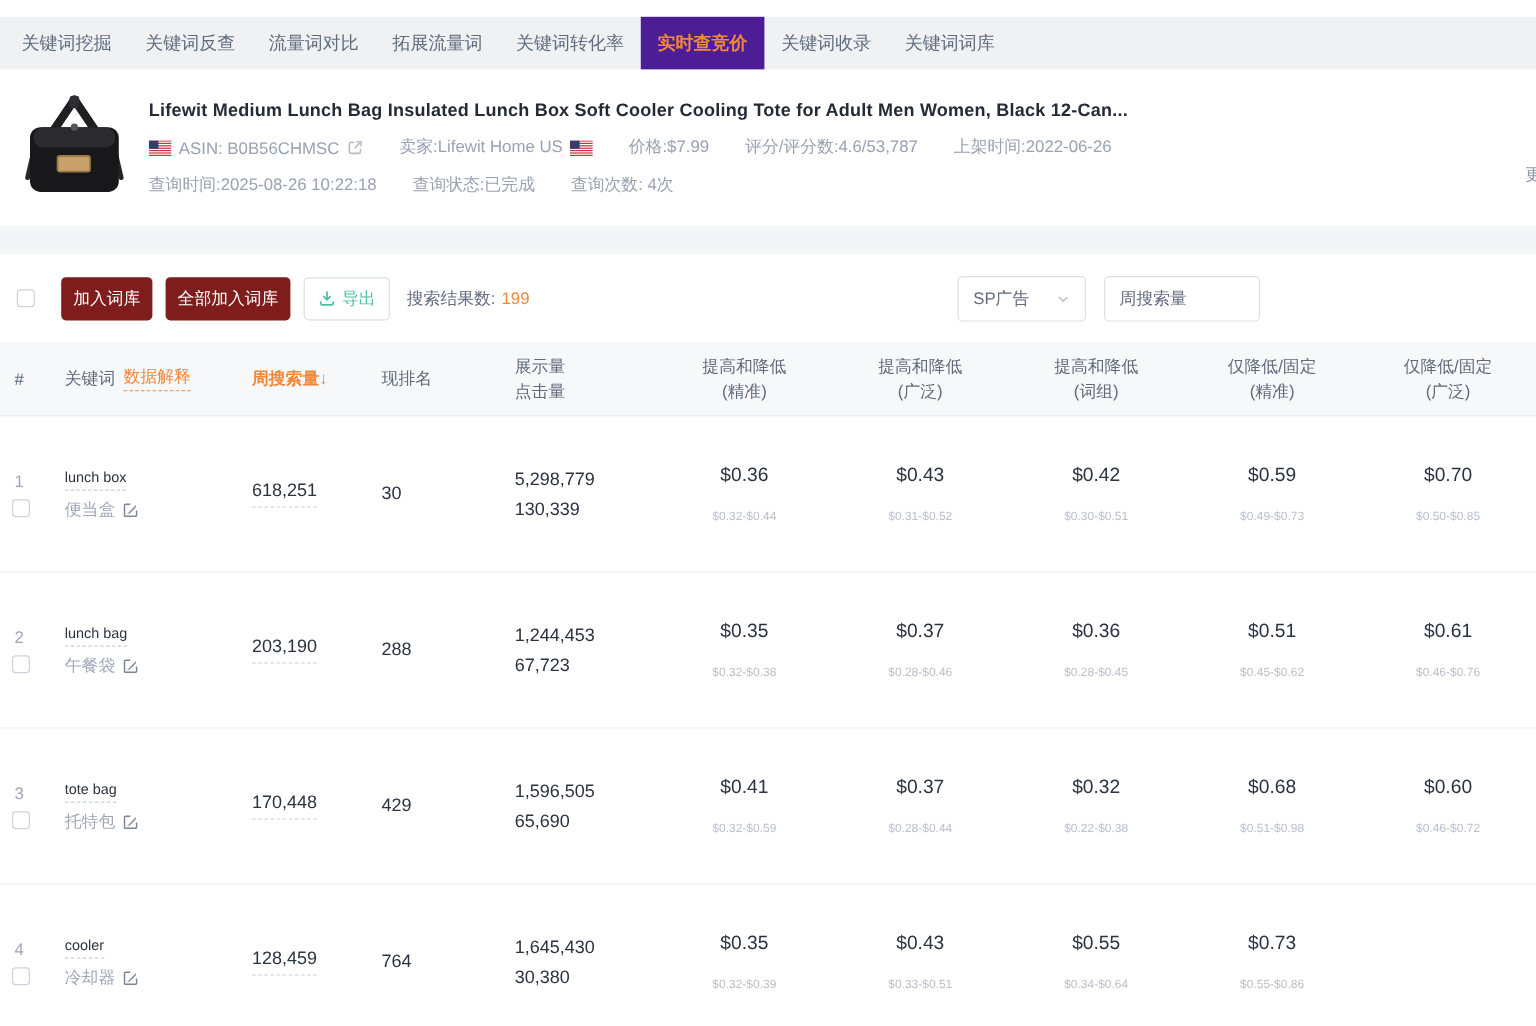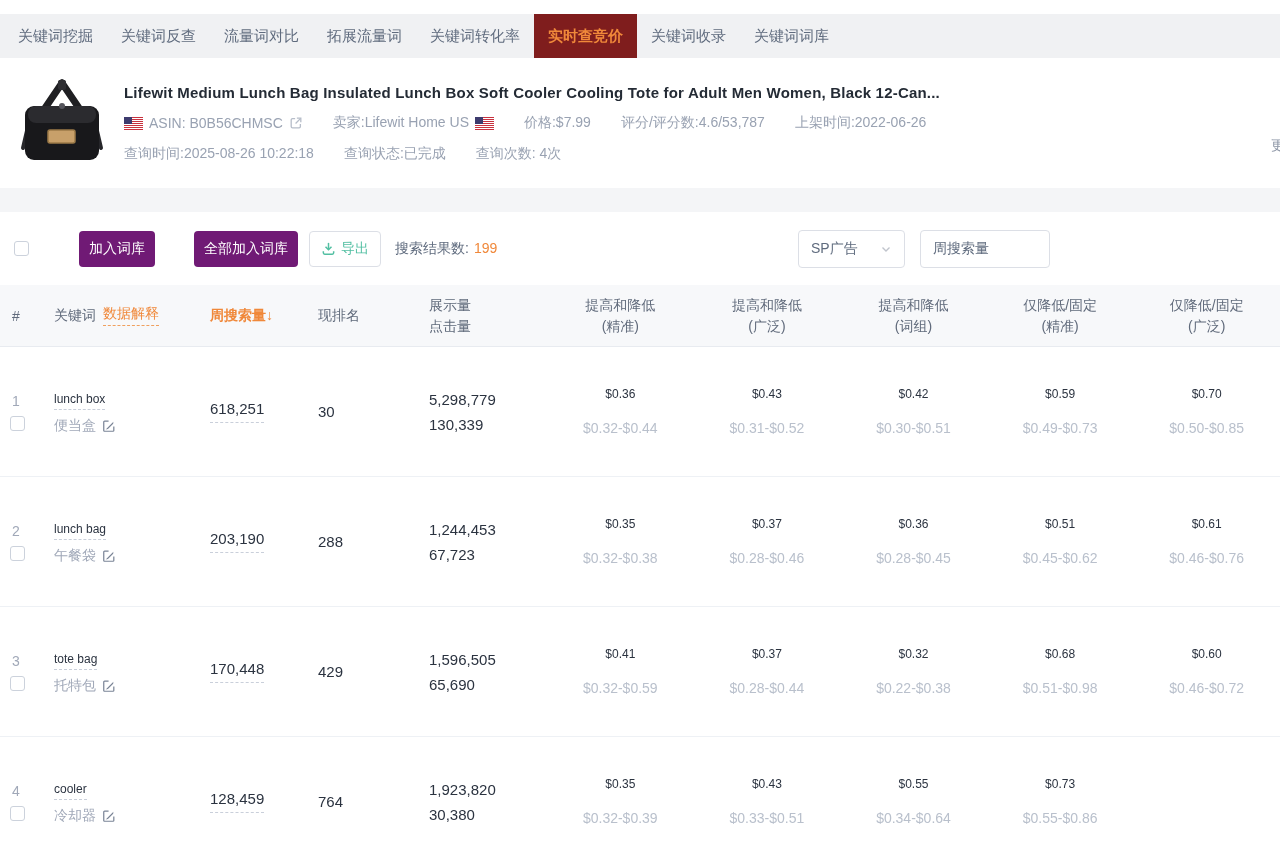--- a/index.html
+++ b/index.html
@@ -6,39 +6,39 @@
   html,body { width:1280px; height:855px; }
   body {
     position:relative; overflow:hidden; background:#fff;
     font-family:"Liberation Sans","DejaVu Sans",sans-serif;
     color:#2b3340;
   }
   
   .tabbar-spacer { height:14px; background:#fff; }
   .tabbar { height:44px; background:#f0f1f3; display:flex; align-items:stretch; padding-left:4px; }
   .tab { display:flex; align-items:center; padding:0 14px; font-size:15px; color:#5f6b7e; cursor:pointer; white-space:nowrap; }
-  .tab[data-active="true"] { background:#7f1d1d; color:#f0883a; font-weight:bold; }
+  .tab[data-active="true"] { background:#4c1d95; color:#f0883a; font-weight:bold; }
   
   .product { height:130px; display:flex; padding:18px 18px 0 18px; gap:18px; position:relative; background:#fff; }
   .product-img { width:88px; height:88px; flex:0 0 88px; }
   .product-info { padding-top:8px; }
   .product-title { font-size:15px; font-weight:600; color:#242b35; letter-spacing:.2px; }
   .meta-row { display:flex; align-items:center; gap:30px; margin-top:13px; font-size:14px; color:#99a2b2; white-space:nowrap; }
   .meta-item { display:flex; align-items:center; gap:6px; }
   .flag { width:19px; height:13px; display:inline-block; flex:0 0 19px; }
   .icon-link { width:14px; height:14px; color:#b6bdc9; }
   .more-partial { position:absolute; left:1271px; top:137px; font-size:14px; color:#8c95a5; }
   
   .band { height:24px; background:#f4f5f7; }
   
   .toolbar { height:73px; display:flex; align-items:center; padding-left:14px; position:relative; background:#fff; }
   .checkbox { width:15px; height:15px; border:1px solid #ccd2dc; border-radius:3px; background:#fff; flex:0 0 15px; }
   .toolbar .checkbox { margin-right:22px; }
   .btn { height:36px; display:flex; align-items:center; border-radius:4px; font-size:14px; cursor:pointer; }
-  .btn-green { background:#701a75; color:#fff; padding:0 10px; margin-right:11px; border:none;margin-left:28px; }
+  .btn-green { background:#7f1d1d; color:#fff; padding:0 10px; margin-right:11px; border:none; }
   .btn-outline { background:#fff; color:#52bfa2; border:1px solid #dcdfe6; padding:0 11px; gap:5px; margin-right:12px; }
   .icon-download { width:15px; height:15px; }
   .results { font-size:14px; color:#5f6b7e; margin-left:2px; }
   .results .count { color:#f0883a; margin-left:5px; }
   .toolbar-right { position:absolute; left:798px; top:50%; transform:translateY(-50%); display:flex; gap:15px; }
   .select { height:38px; border:1px solid #dcdfe6; border-radius:4px; background:#fff; display:flex; align-items:center; font-size:14px; color:#5f6b7e; cursor:pointer; }
   .select .chev { width:12px; height:12px; color:#c0c4cc; margin-left:auto; }
   .select-sp { width:107px; padding:0 12px; }
   .select-time { width:263px; }
   .select-time .lbl { padding:0 12px; color:#99a2b2; border-right:1px solid #eceef2; height:100%; display:flex; align-items:center; }
@@ -57,22 +57,22 @@
   .row-num { font-size:14px; color:#a0a8b8; padding-left:2px; }
   .cell-kw { padding-left:12px; }
   .kw-en { display:inline-block; font-size:12px; color:#2b3340; border-bottom:1px dashed #c9cfda; padding-bottom:3px; cursor:pointer; }
   .kw-cn { display:flex; align-items:center; gap:6px; margin-top:7px; font-size:14px; color:#a0a8b8; }
   .icon-edit { width:14px; height:14px; color:#7a8496; cursor:pointer; }
   .cell-weekly { padding-left:18px; }
   .weekly-val { display:inline-block; font-size:15px; color:#2b3340; border-bottom:1px dashed #c9cfda; padding-bottom:5px; cursor:pointer; }
   .cell-rank { font-size:15px; padding-left:16px; color:#2b3340; }
   .cell-impr { padding-left:32px; font-size:15px; color:#2b3340; line-height:25px; }
   .cell-bid { text-align:center; }
-  .bid-main { font-size:12px; color:#2b3340; }
-  .bid-range { font-size:14px; color:#b9c0cc; margin-top:19px; }
+  .bid-main { font-size:16px; color:#2b3340; }
+  .bid-range { font-size:10px; color:#b9c0cc; margin-top:19px; }
 </style>
 </head>
 <body>
 
 <div class="tabbar-spacer"></div>
 <div class="tabbar">
 
     <div class="tab" data-active="false">
       <span>关键词挖掘</span>
     </div>
@@ -411,21 +411,21 @@
             <path d="M13.5 8.5V13a1 1 0 0 1-1 1H3a1 1 0 0 1-1-1V3.5a1 1 0 0 1 1-1h4.5"></path>
             <path d="M6.5 9.8 13 3.2l-0.2 2.2-6 6-2.5.6z" fill="currentColor" stroke="none"></path>
           </svg>
         </span>
       </div>
       <div class="cell-weekly">
         <span class="weekly-val">128,459</span>
       </div>
       <div class="cell-rank">764</div>
       <div class="cell-impr">
-        <div>1,923,820</div>
+        <div>1,645,430</div>
         <div>30,380</div>
       </div>
 
         <div class="cell-bid">
           <div class="bid-main">$0.35</div>
           <div class="bid-range">$0.32-$0.39</div>
         </div>
 
 
         <div class="cell-bid">

